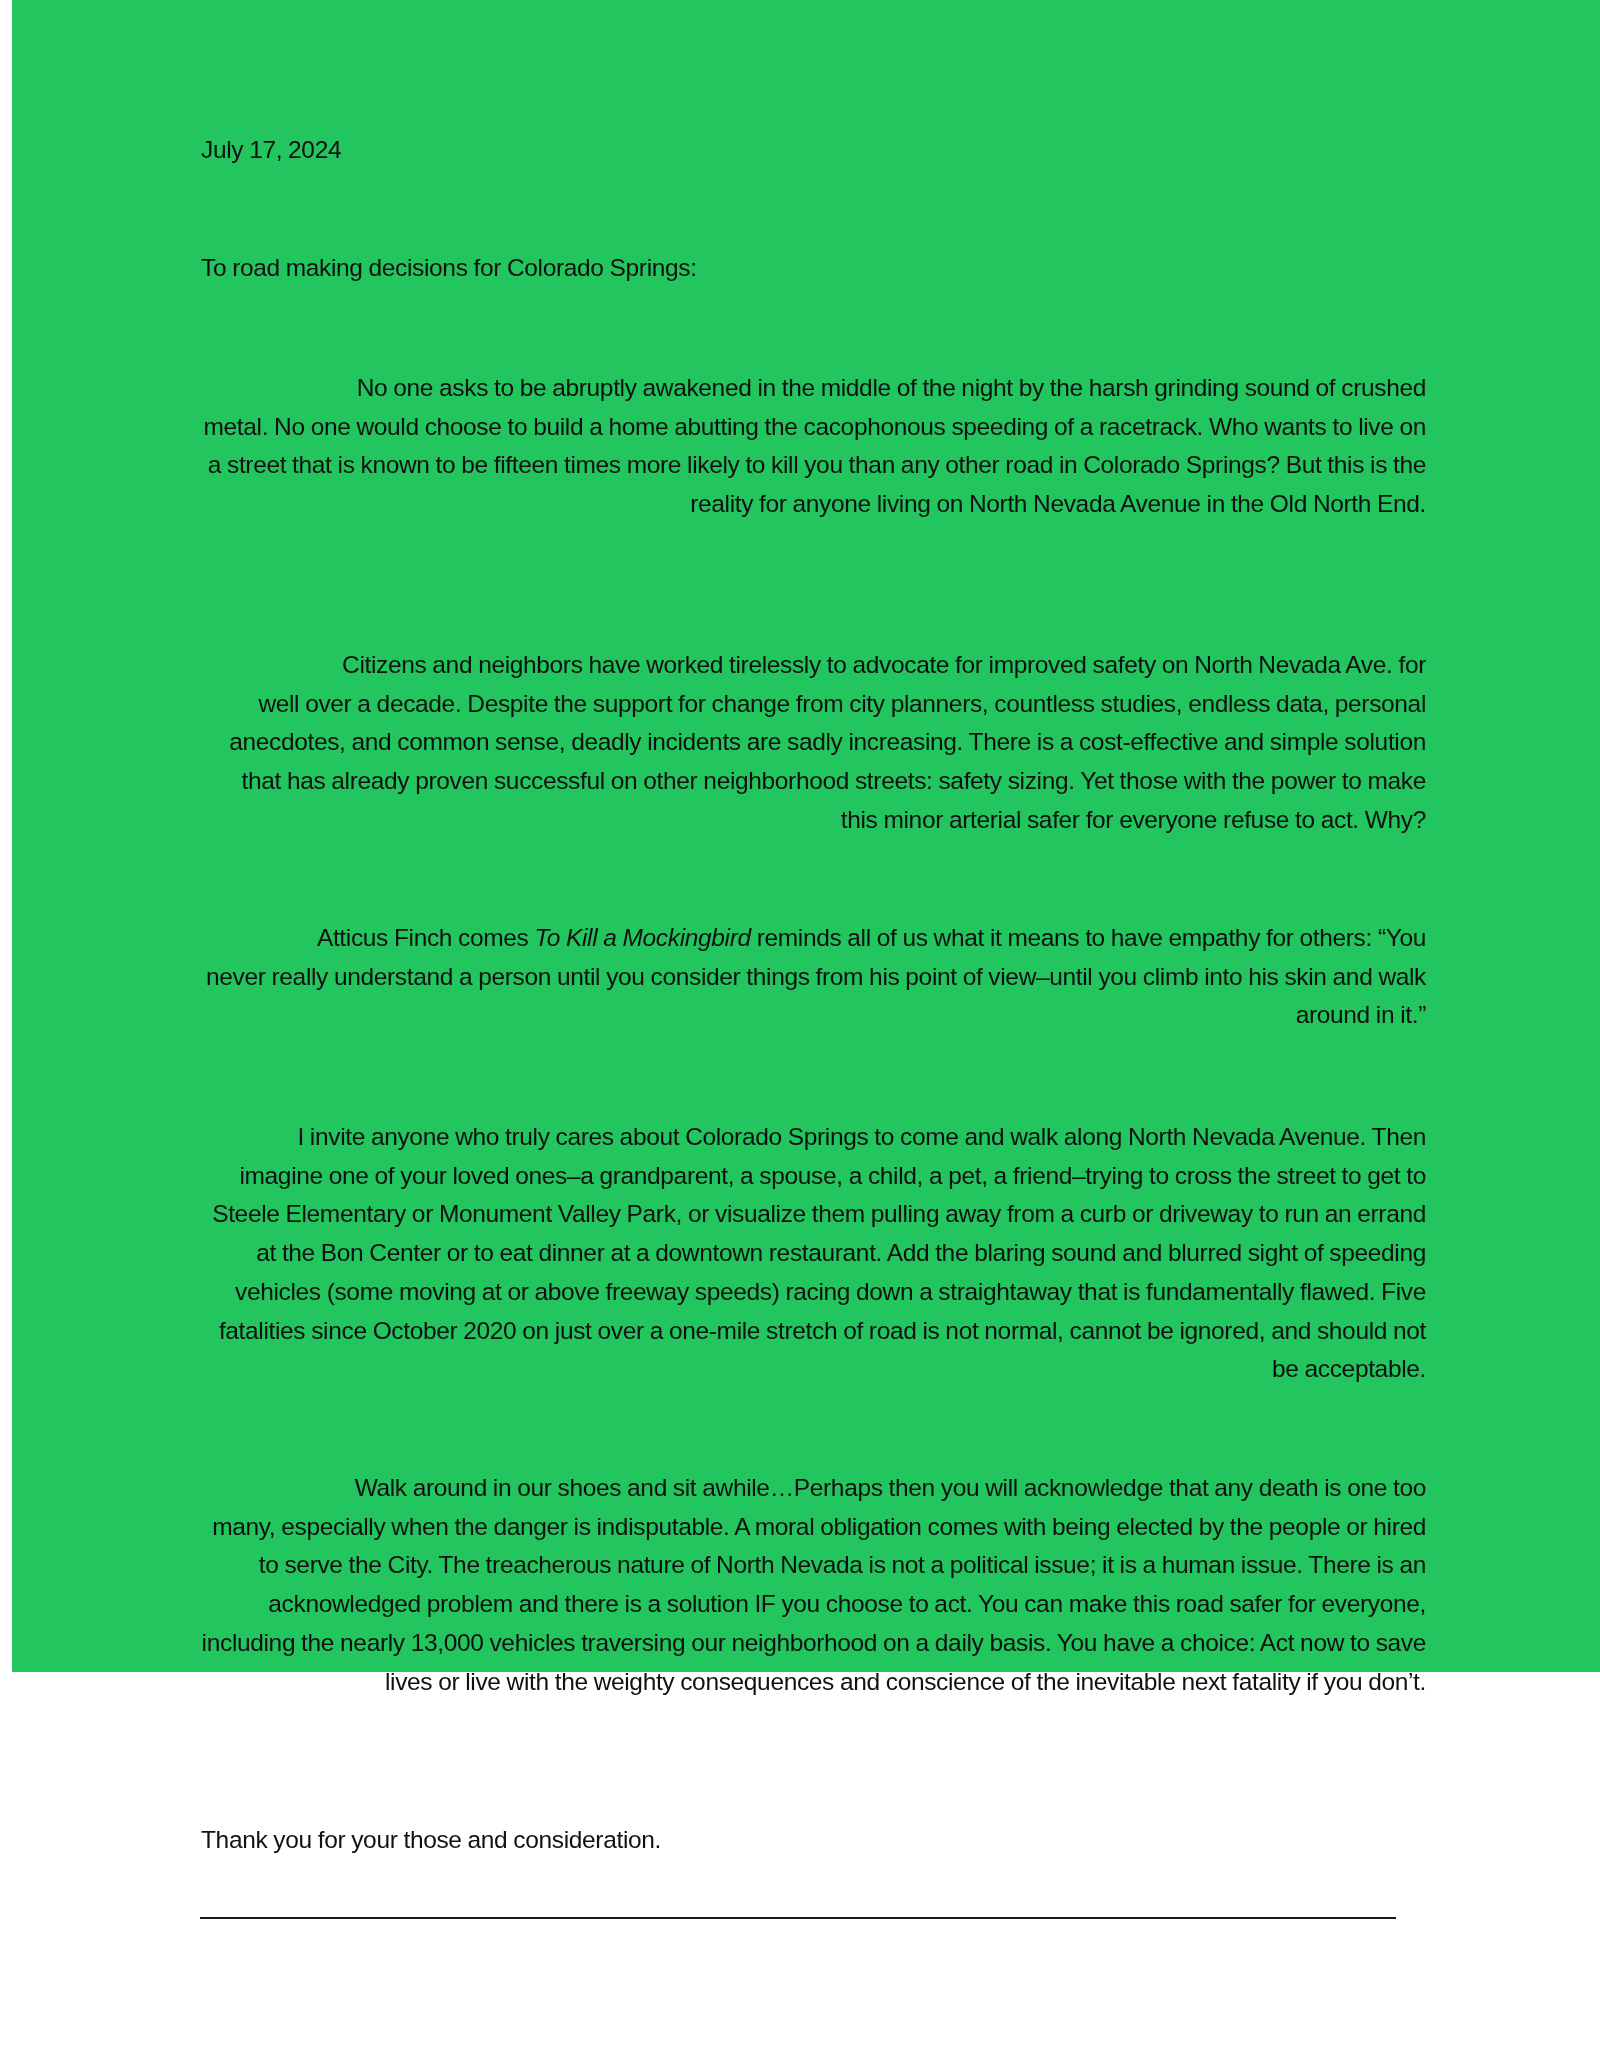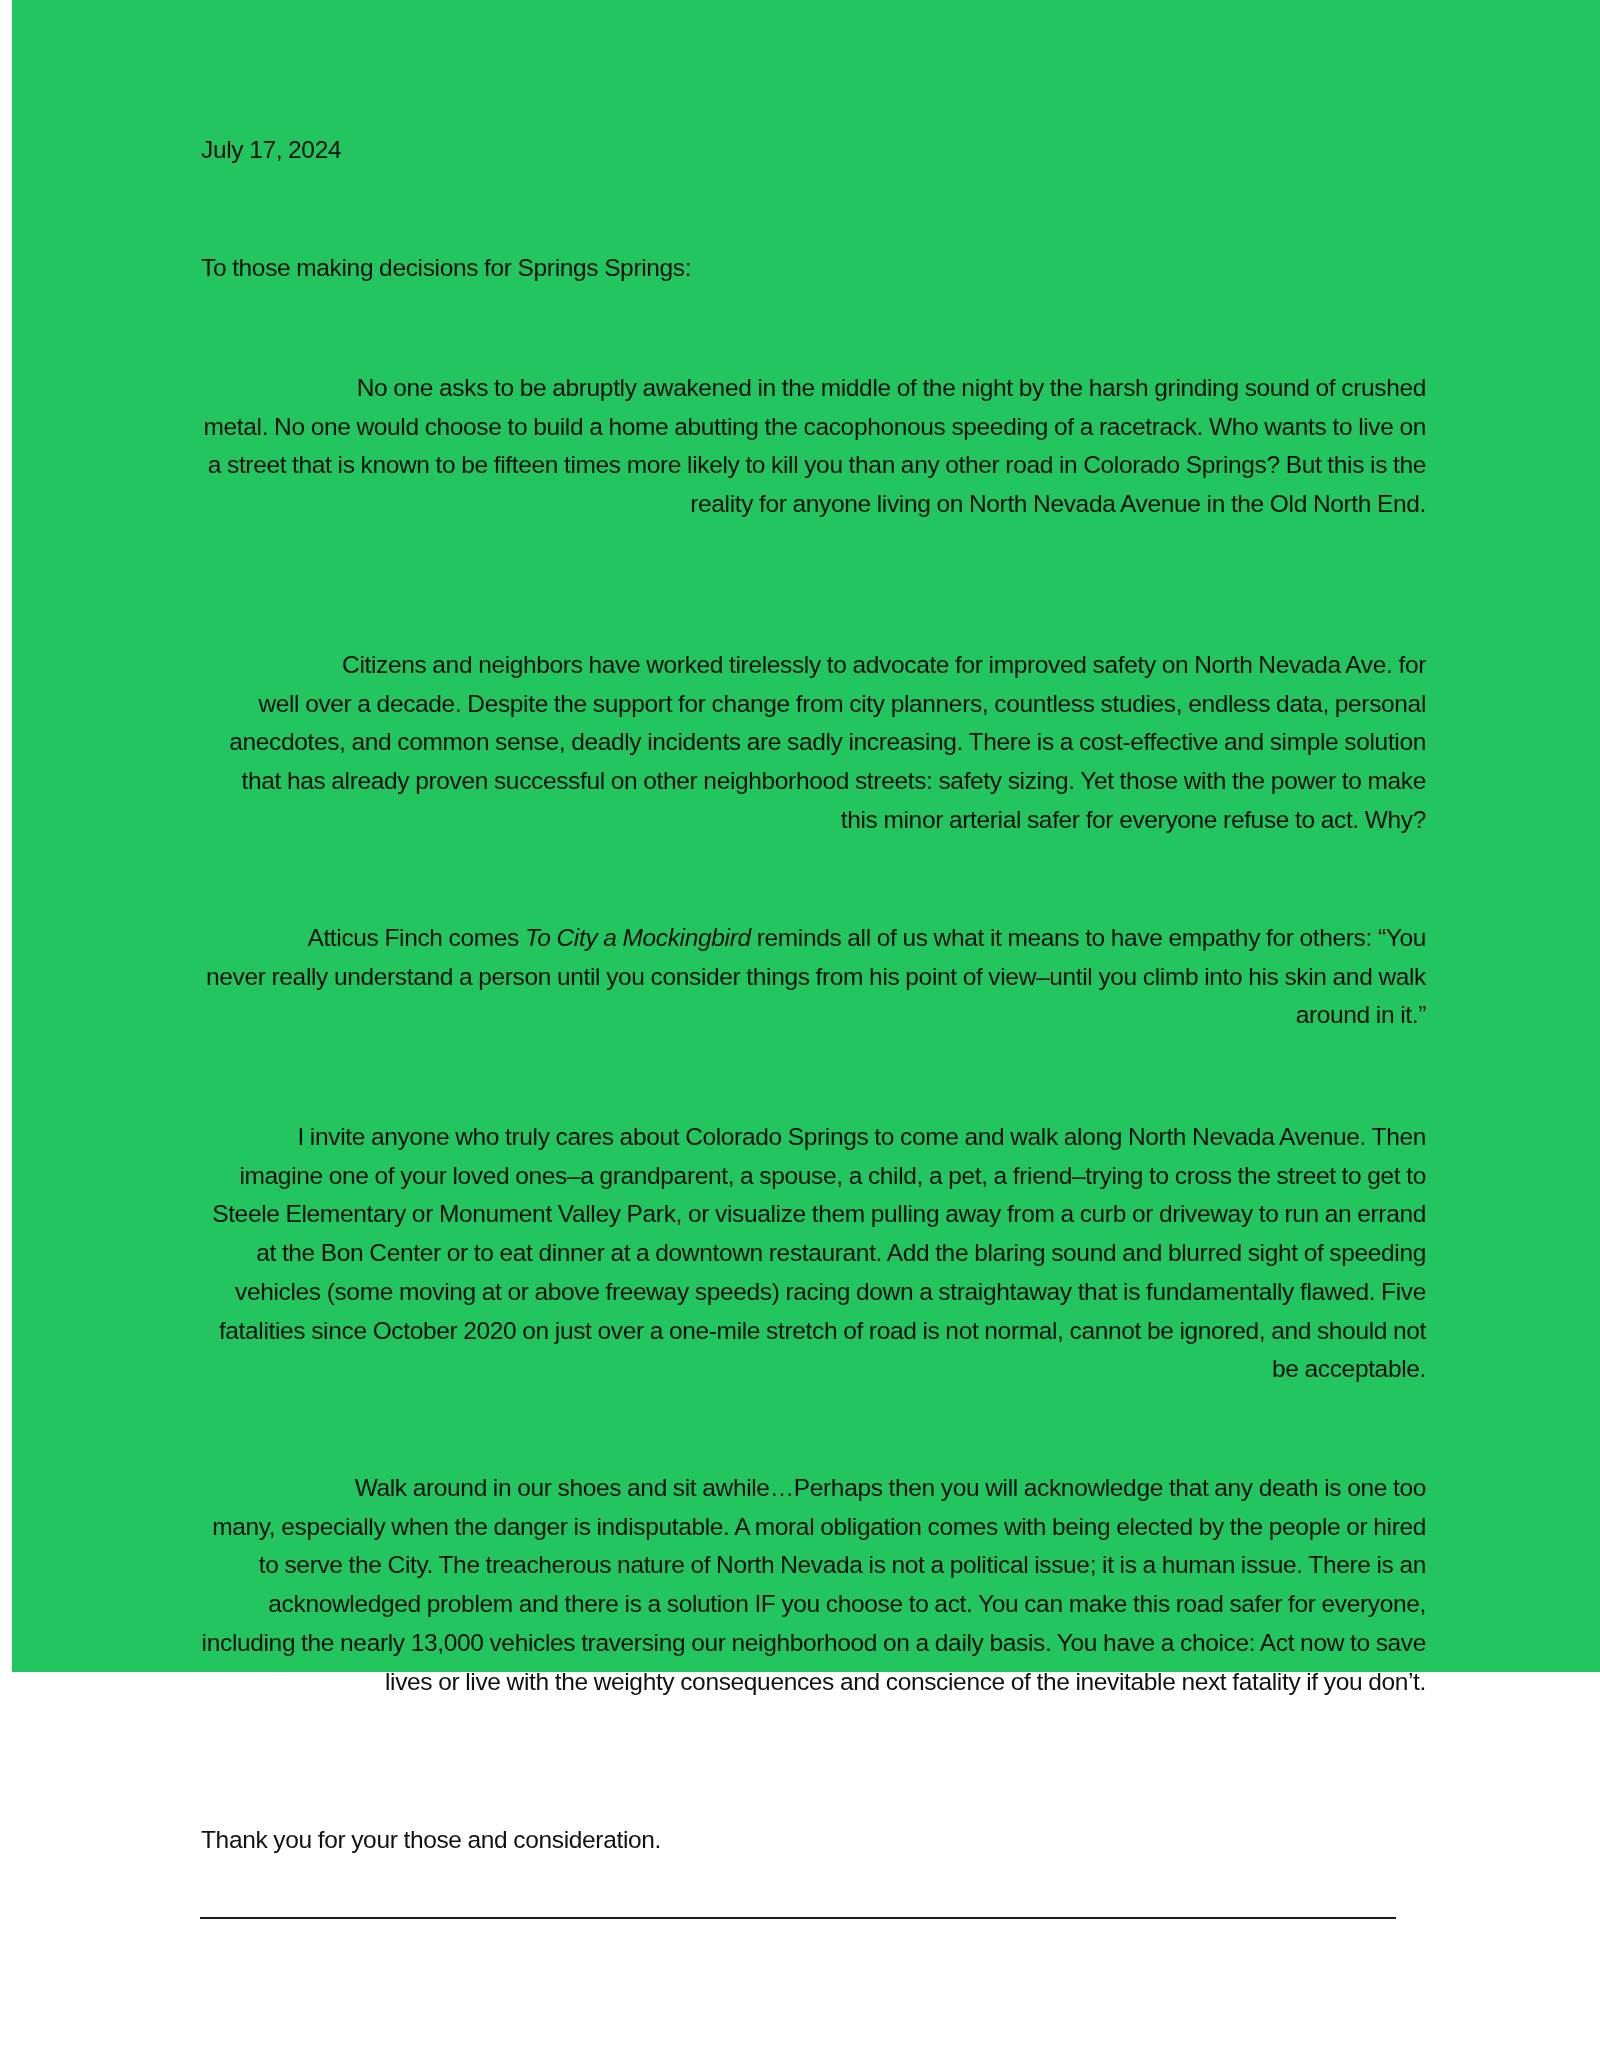--- a/index.html
+++ b/index.html
@@ -17,27 +17,27 @@
   .para .it { font-style: italic; }
   .rule { position: absolute; left: 188px; top: 1917px; width: 1196px; height: 0; border-top: 2px solid #1a1a1a; }
 </style>
 </head>
 <body>
 
 <div class="page">
 
   <p class="line-block" style="top:131px;">July 17, 2024</p>
 
-  <p class="line-block" style="top:249px;">To those making decisions for Springs Springs:</p>
+  <p class="line-block" style="top:249px;">To road making decisions for Colorado Springs:</p>
 
   <p class="line-block para" style="top:369px;">No one asks to be abruptly awakened in the middle of the night by the harsh grinding sound of crushed metal. No one would choose to build a home abutting the cacophonous speeding of a racetrack. Who wants to live on a street that is known to be fifteen times more likely to kill you than any other road in Colorado Springs? But this is the reality for anyone living on North Nevada Avenue in the Old North End.</p>
 
   <p class="line-block para" style="top:646px;">Citizens and neighbors have worked tirelessly to advocate for improved safety on North Nevada Ave. for well over a decade. Despite the support for change from city planners, countless studies, endless data, personal anecdotes, and common sense, deadly incidents are sadly increasing. There is a cost-effective and simple solution that has already proven successful on other neighborhood streets: safety sizing. Yet those with the power to make this minor arterial safer for everyone refuse to act. Why?</p>
 
-  <p class="line-block para" style="top:919px;"><span>Atticus Finch comes </span><span class="it">To City a Mockingbird</span><span> reminds all of us what it means to have empathy for others: “You never really understand a person until you consider things from his point of view–until you climb into his skin and walk around in it.”</span></p>
+  <p class="line-block para" style="top:919px;"><span>Atticus Finch comes </span><span class="it">To Kill a Mockingbird</span><span> reminds all of us what it means to have empathy for others: “You never really understand a person until you consider things from his point of view–until you climb into his skin and walk around in it.”</span></p>
 
   <p class="line-block para" style="top:1118px;">I invite anyone who truly cares about Colorado Springs to come and walk along North Nevada Avenue. Then imagine one of your loved ones–a grandparent, a spouse, a child, a pet, a friend–trying to cross the street to get to Steele Elementary or Monument Valley Park, or visualize them pulling away from a curb or driveway to run an errand at the Bon Center or to eat dinner at a downtown restaurant. Add the blaring sound and blurred sight of speeding vehicles (some moving at or above freeway speeds) racing down a straightaway that is fundamentally flawed. Five fatalities since October 2020 on just over a one-mile stretch of road is not normal, cannot be ignored,  and should not be acceptable.</p>
 
   <p class="line-block para" style="top:1469px;">Walk around in our shoes and sit awhile…Perhaps then you will acknowledge that any death is one too many, especially when the danger is indisputable. A moral obligation comes with being elected by the people or hired to serve the City. The treacherous nature of North Nevada is not a political issue; it is a human issue. There is an acknowledged problem and there is a solution IF you choose to act. You can make this road safer for everyone, including the nearly 13,000 vehicles traversing our neighborhood on a daily basis. You have a choice: Act now to save lives or live with the weighty consequences and conscience of the inevitable next fatality if you don’t.</p>
 
   <p class="line-block" style="top:1821px;">Thank you for your those and consideration.</p>
 
   <div class="rule"></div>
 </div>
 

